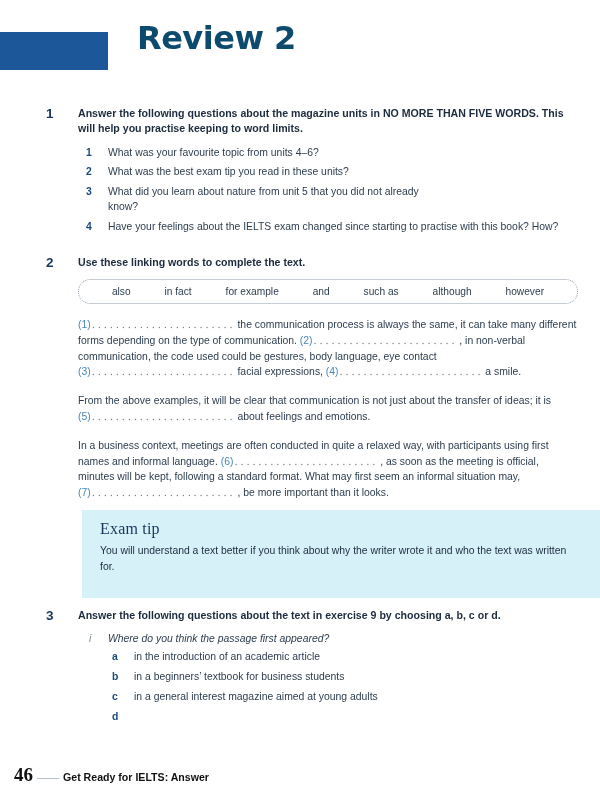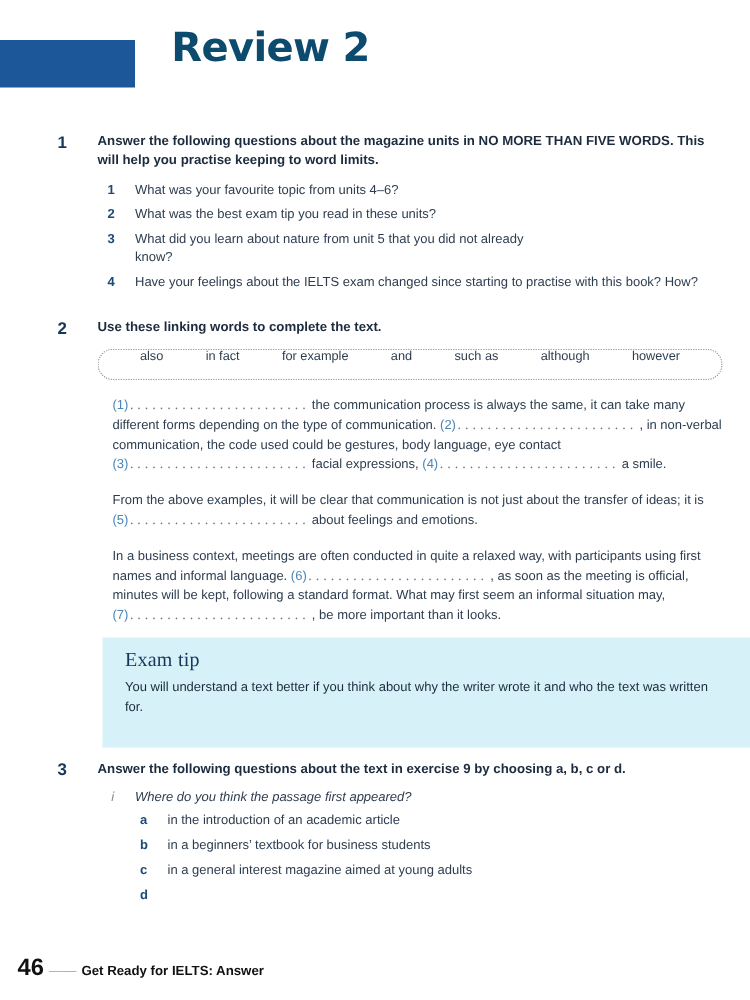--- a/index.html
+++ b/index.html
@@ -87,30 +87,30 @@
     color: #1b4a7a;
   }
 
   
   .wordbank {
     margin: 9px 0 0 0;
     border: 1px dotted #8c9aa8;
     border-radius: 14px;
     height: 23px;
     display: flex;
-    align-items: flex-start;
+    align-items: center;
     justify-content: space-around;
     padding: 0 16px;
     font-size: 10.2px;
     color: #2d3d4f;
   }
 
   
   .cloze {
-    margin: 13px 0 0 12px;
+    margin: 13px 0 0 0;
     font-size: 10.4px;
     line-height: 1.52;
     color: #2d3d4f;
   }
   .gapnum {
     color: #4a86b8;
   }
   .gapdots {
     color: #6a7a88;
     letter-spacing: 0.8px;
@@ -182,21 +182,21 @@
     position: absolute;
     left: 14px;
     bottom: 14px;
     display: flex;
     align-items: baseline;
   }
   .footer .pagenum {
     font-size: 19px;
     font-weight: bold;
     color: #111111;
-    font-family: Liberation Sans, sans-serif;
+    font-family: Liberation Serif, serif;
   }
   .footer .dash {
     color: #9fb0c0;
     font-size: 11px;
     margin: 0 4px;
   }
   .footer .booktitle {
     font-size: 10.6px;
     font-weight: bold;
     color: #111111;

